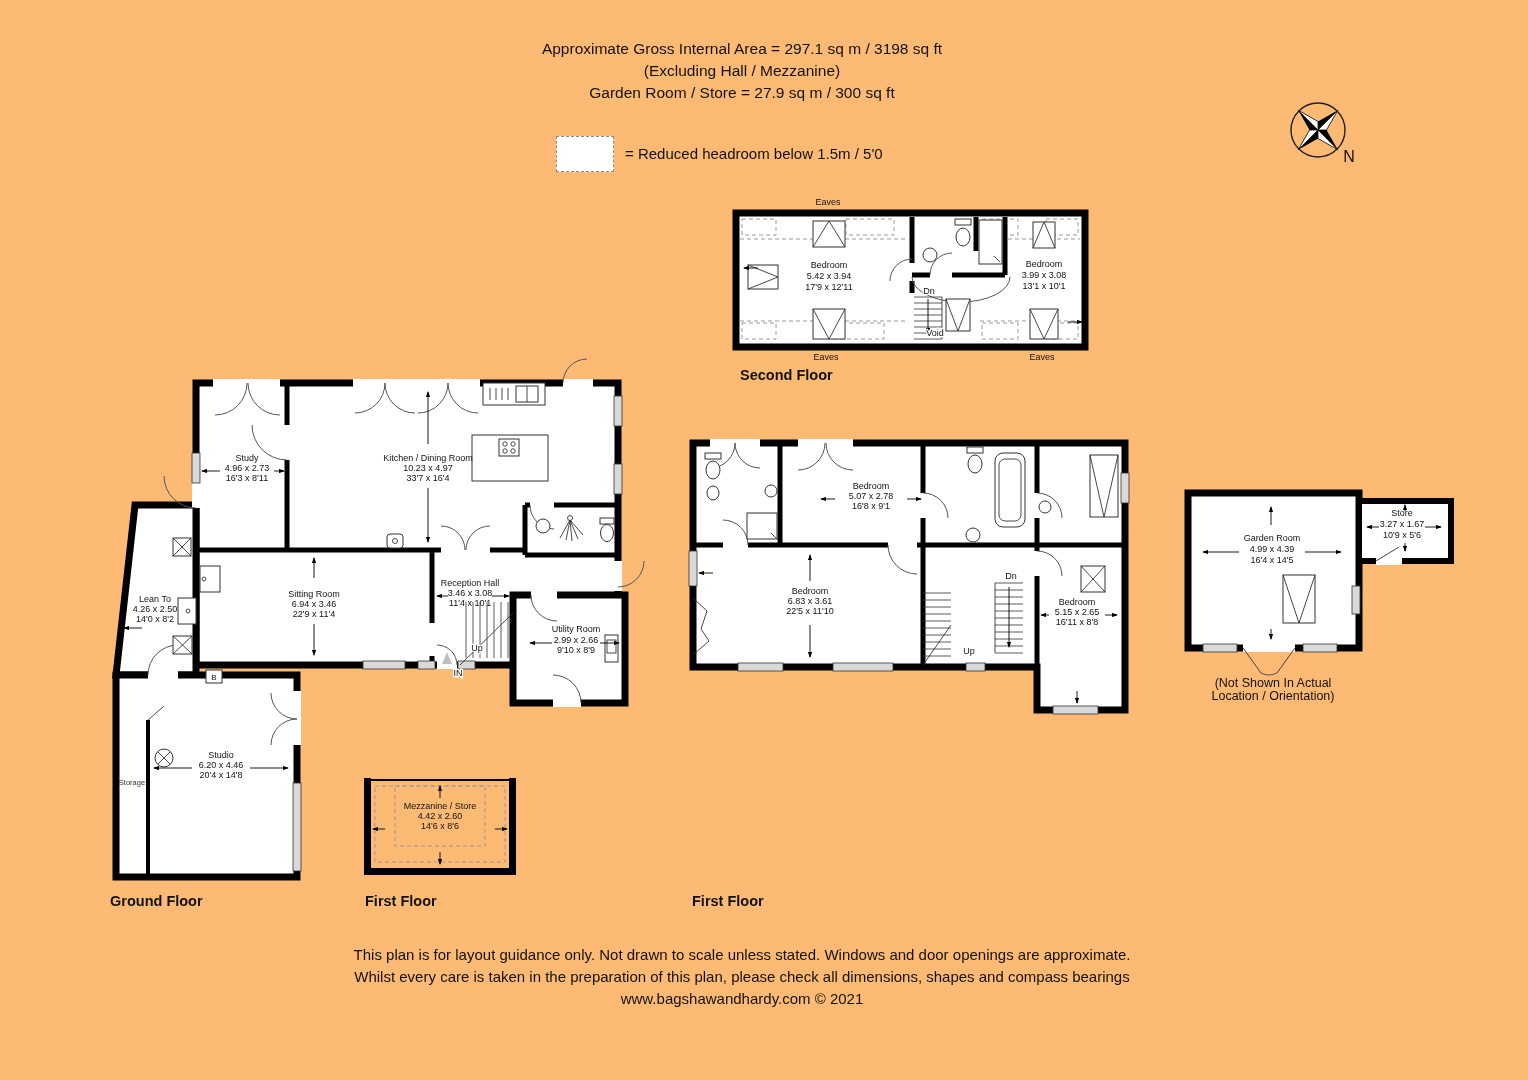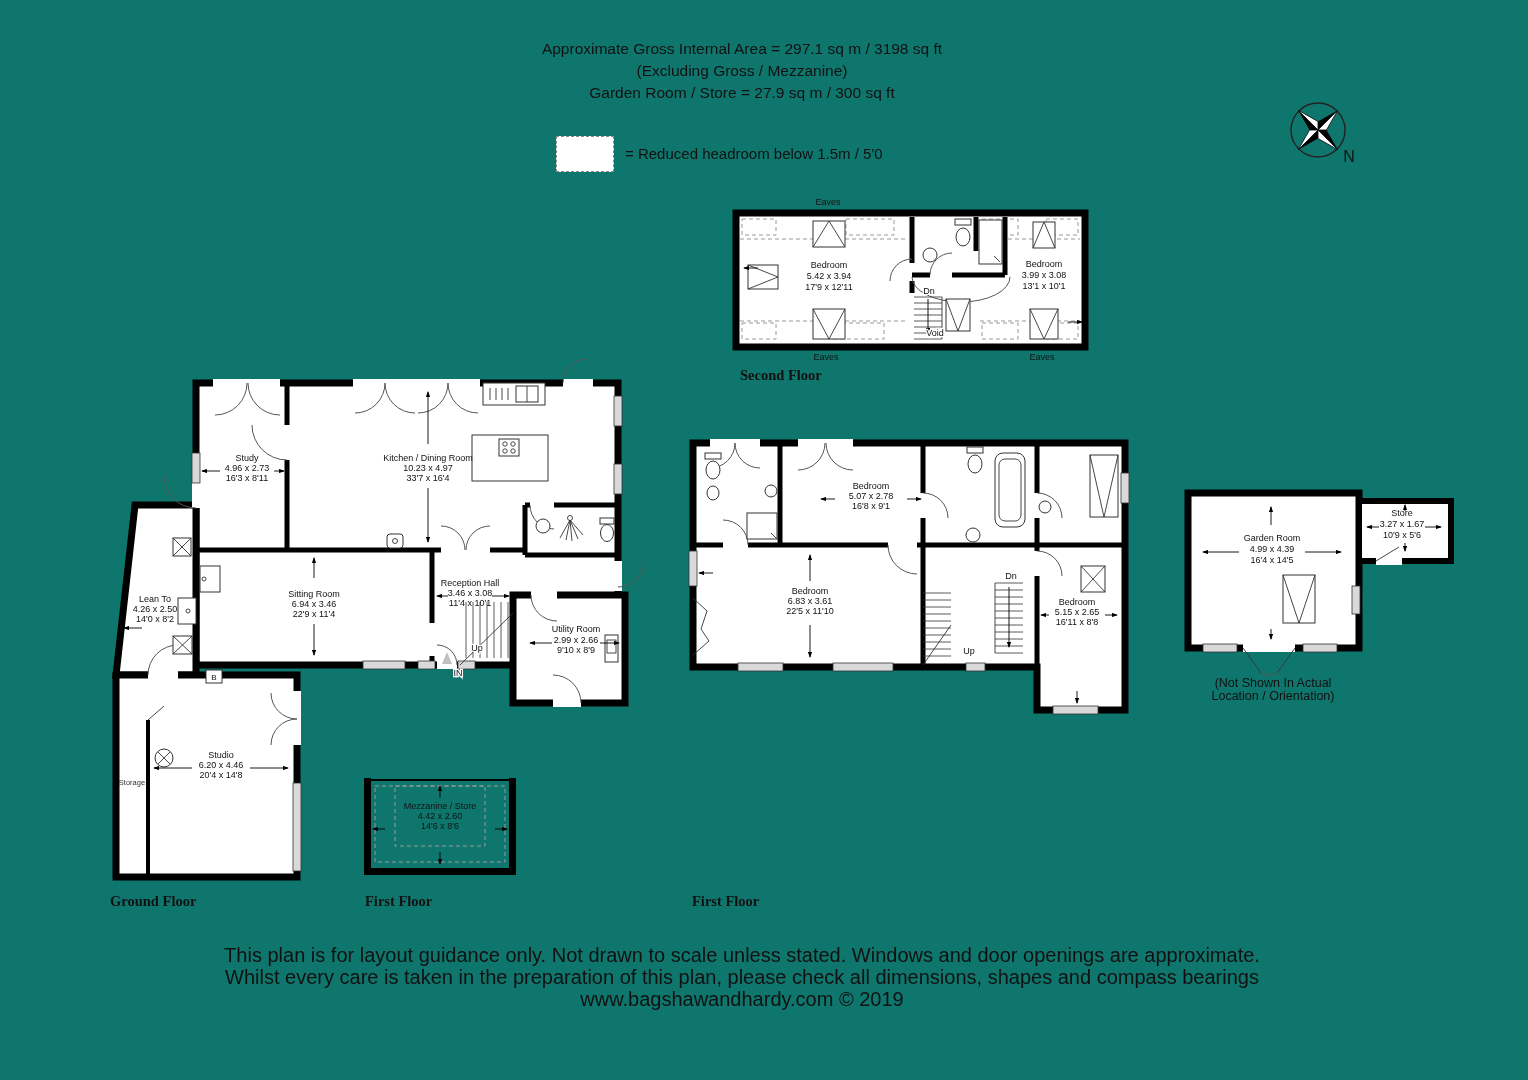--- a/index.html
+++ b/index.html
@@ -1,23 +1,23 @@
 <!DOCTYPE html>
 <html><head>
 <meta charset="utf-8">
 <style>
   html,body{margin:0;padding:0;background:#fff;}
-  #page{position:relative;width:1528px;height:1080px;background:#0f766e;overflow:hidden;
+  #page{position:relative;width:1528px;height:1080px;background:#fdba74;overflow:hidden;
         font-family:"Liberation Sans",sans-serif;color:#111;}
   .abs{position:absolute;}
   #header{left:0;top:38px;width:1484px;text-align:center;font-size:15.5px;line-height:22px;color:#111;}
   #legend-box{left:556px;top:136px;width:56px;height:34px;border:1.6px dashed #8a8a8a;background:#fff;}
   #legend-text{left:625px;top:136px;height:36px;line-height:36px;font-size:15px;}
-  .floor-title{font-weight:bold;font-size:14.5px;color:#111;font-family:Liberation Serif, serif;}
-  #footer{left:0;top:944px;width:1484px;text-align:center;font-size:20px;line-height:22px;}
+  .floor-title{font-weight:bold;font-size:14.5px;color:#111;}
+  #footer{left:0;top:944px;width:1484px;text-align:center;font-size:15px;line-height:22px;}
   svg{position:absolute;overflow:visible;}
   svg text{font-family:"Liberation Sans",sans-serif;fill:#111;text-anchor:middle;}
   .rn{font-size:9px;}
   .sm{font-size:9px;}
   .tiny{font-size:7.5px;fill:#333;}
   .halo{paint-order:stroke;stroke:#fff;stroke-width:2.5px;}
   .wall7{fill:#fff;stroke:#000;stroke-width:7;}
   .wallline{stroke:#000;stroke-width:5;fill:none;}
   .thin{stroke:#333;stroke-width:0.9;fill:none;}
   .arc{stroke:#555;stroke-width:1;fill:none;}
@@ -36,21 +36,21 @@
   <svg width="0" height="0">
     <defs>
       <marker id="arw" markerWidth="7" markerHeight="5" refX="6" refY="2.5" orient="auto">
         <path d="M0,0 L7,2.5 L0,5 Z" fill="#000"></path>
       </marker>
     </defs>
   </svg>
 
   <div id="header" class="abs">
     <span style="display:block">Approximate Gross Internal Area = 297.1 sq m / 3198 sq ft</span>
-    <span style="display:block">(Excluding Gross / Mezzanine)</span>
+    <span style="display:block">(Excluding Hall / Mezzanine)</span>
     <span style="display:block">Garden Room / Store = 27.9 sq m / 300 sq ft</span>
   </div>
 
   <div id="legend-box" class="abs"></div>
   <div id="legend-text" class="abs">= Reduced headroom below 1.5m / 5'0</div>
 
   <svg class="abs" style="left:1283px;top:90px" width="95" height="95" viewBox="0 0 95 95">
     <circle cx="35" cy="40" r="27" fill="none" stroke="#222" stroke-width="1.4"></circle>
     <g transform="rotate(45 35 40)">
       <g>
@@ -463,16 +463,16 @@
   </svg>
 
   <div class="abs floor-title" style="left:740px;top:367px">Second Floor</div>
   <div class="abs floor-title" style="left:110px;top:893px">Ground Floor</div>
   <div class="abs floor-title" style="left:365px;top:893px">First Floor</div>
   <div class="abs floor-title" style="left:692px;top:893px">First Floor</div>
 
   <div id="footer" class="abs">
     <span style="display:block">This plan is for layout guidance only. Not drawn to scale unless stated. Windows and door openings are approximate.</span>
     <span style="display:block">Whilst every care is taken in the preparation of this plan, please check all dimensions, shapes and compass bearings</span>
-    <span style="display:block">www.bagshawandhardy.com © 2019</span>
+    <span style="display:block">www.bagshawandhardy.com © 2021</span>
   </div>
 
 </div>
 
 </body></html>

